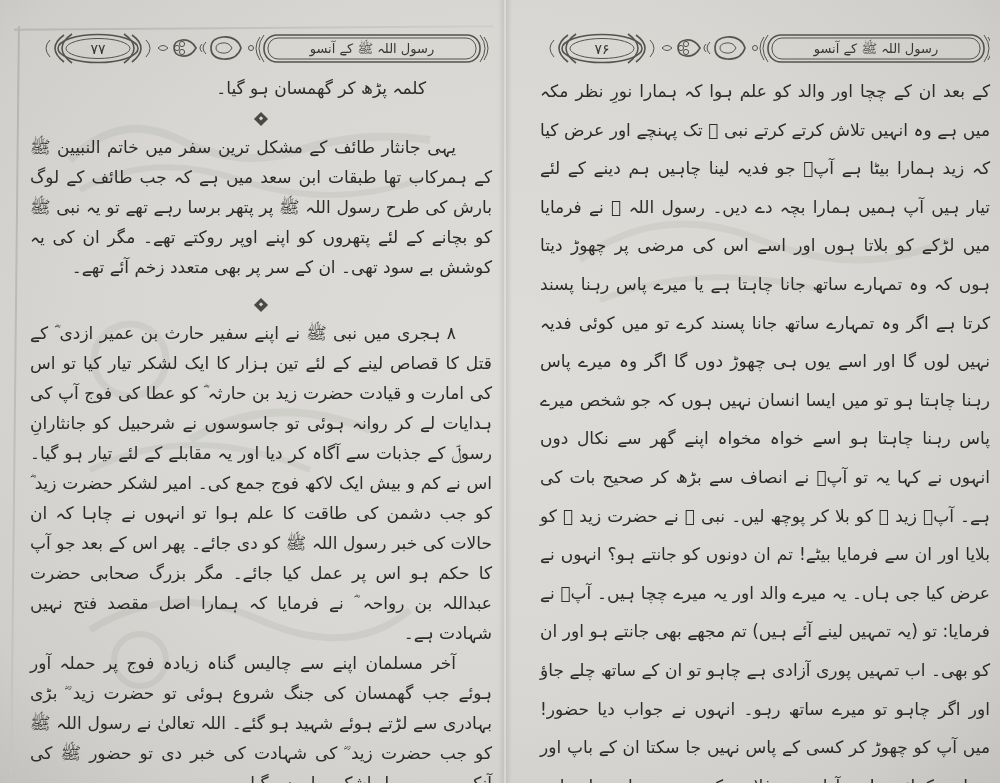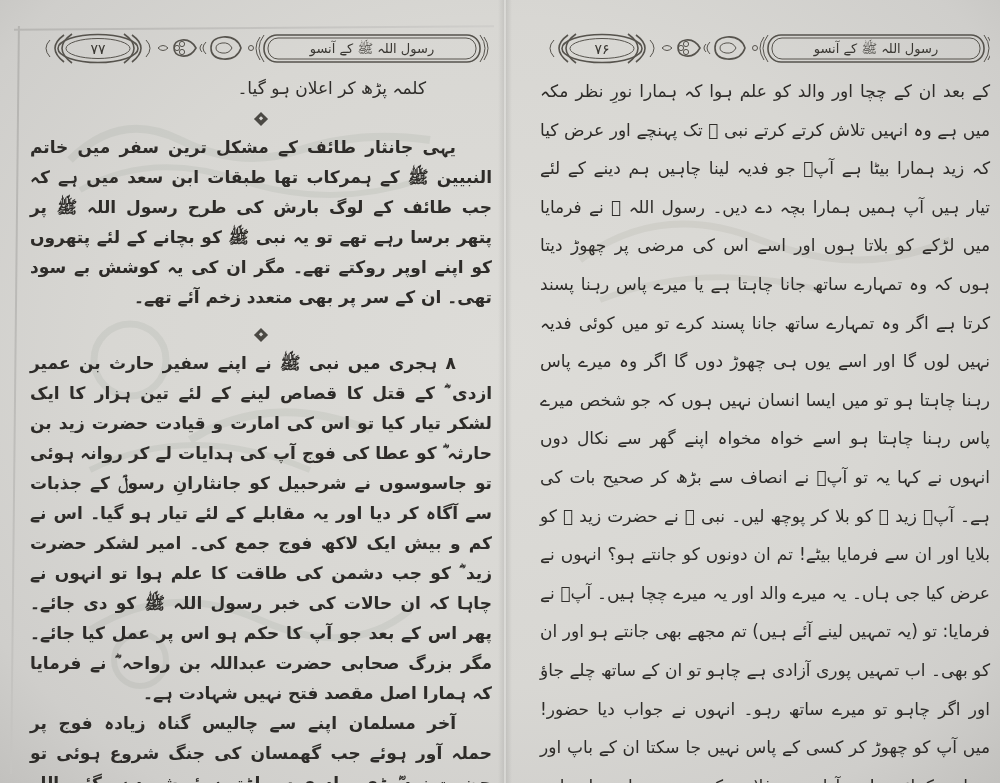--- a/index.html
+++ b/index.html
@@ -63,21 +63,21 @@
     transform:rotate(45deg);position:relative;
   }
   .diamond-sep .dia::after{
     content:"";position:absolute;left:3px;top:3px;width:3px;height:3px;background:#d8d7d3;
   }
   .para{
     direction:rtl;text-align:justify;
     font-size:17px;line-height:30px;color:#2e2c29;
     margin:0;
   }
-  .para.indent{text-indent:36px;font-weight:bold;}
+  .para.indent{text-indent:36px;}
   .page-right .para{font-size:17px;line-height:38.6px;margin-top:4px;}
   .verse-line{
     direction:rtl;text-align:center;
     font-size:17px;color:#2e2c29;
     word-spacing:16px;
     margin:14px 0 10px 0;
   }
   .orn{stroke:#56534d;fill:none;stroke-width:1.6;}
   .orn-thin{stroke:#56534d;fill:none;stroke-width:1;}
 </style>
@@ -138,21 +138,21 @@
           <ellipse class="orn-thin" cx="62" cy="18.5" rx="32" ry="10"></ellipse>
           <path class="orn" d="M28,5 q-18,13 0,27 M36,4 q-20,14 0,29"></path>
           <path class="orn" d="M96,5 q18,13 0,27 M88,4 q20,14 0,29"></path>
           <path class="orn-thin" d="M14,10 q-8,8 0,17"></path>
           <path class="orn-thin" d="M110,10 q8,8 0,17"></path>
           <text class="band-number-text" x="62" y="23.5" text-anchor="middle">۷۷</text>
         </g>
       </svg>
     </div>
 
-    <div class="kalima-line">کلمہ پڑھ کر اعلان ہو گیا۔</div>
+    <div class="kalima-line">کلمہ پڑھ کر گھمسان ہو گیا۔</div>
 
     <div class="diamond-sep">
       <span class="dia"></span>
     </div>
 
     <p class="para indent" style="margin-top:2px;">یہی جانثار طائف کے مشکل ترین سفر میں خاتم النبیین ﷺ کے ہمرکاب تھا طبقات ابن سعد میں ہے کہ جب طائف کے لوگ بارش کی طرح رسول اللہ ﷺ پر پتھر برسا رہے تھے تو یہ نبی ﷺ کو بچانے کے لئے پتھروں کو اپنے اوپر روکتے تھے۔ مگر ان کی یہ کوشش بے سود تھی۔ ان کے سر پر بھی متعدد زخم آئے تھے۔</p>
 
     <div class="diamond-sep" style="margin-top:16px;">
       <span class="dia"></span>
     </div>

